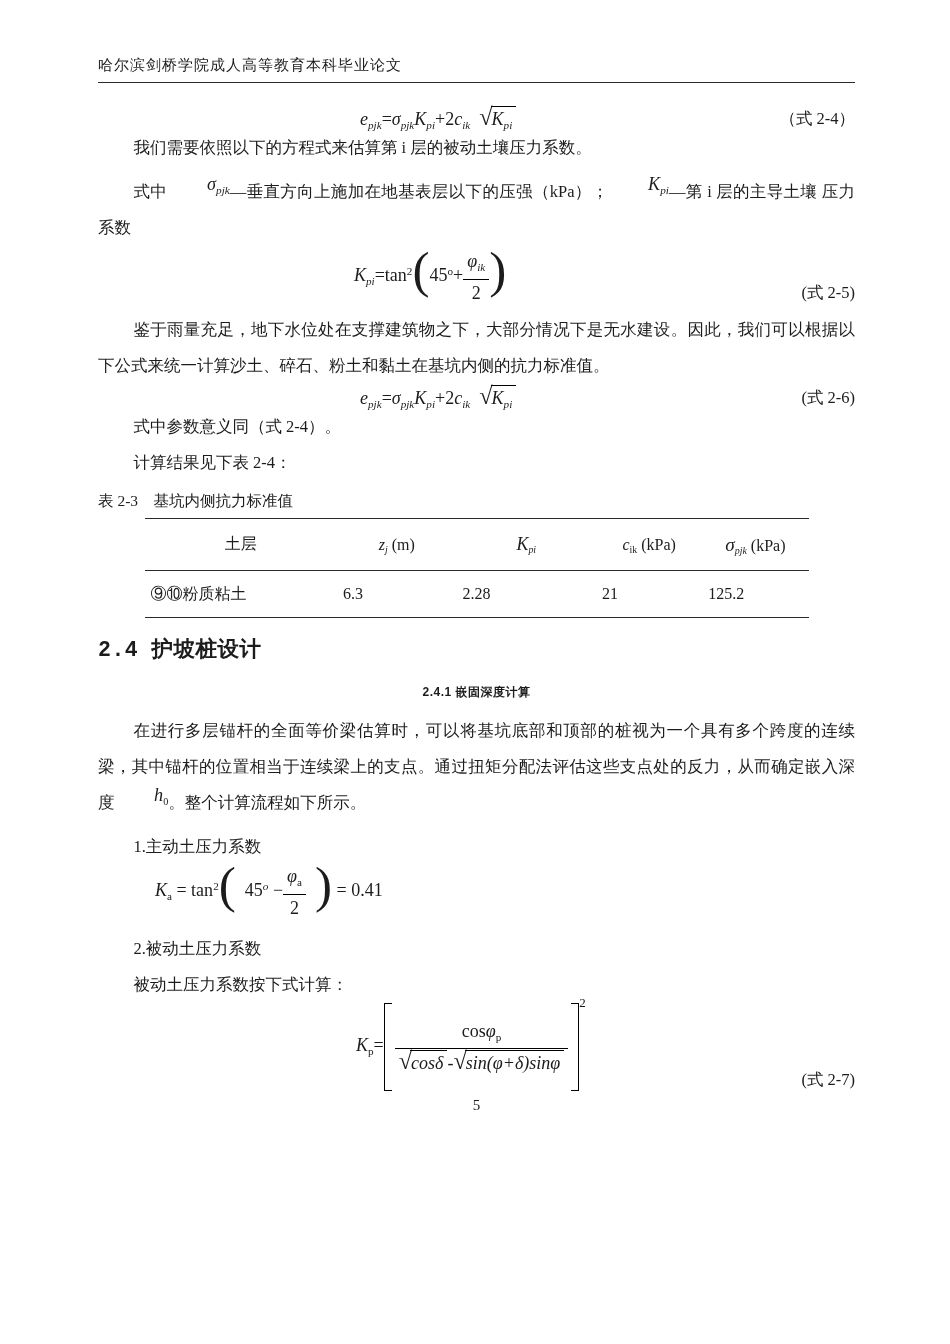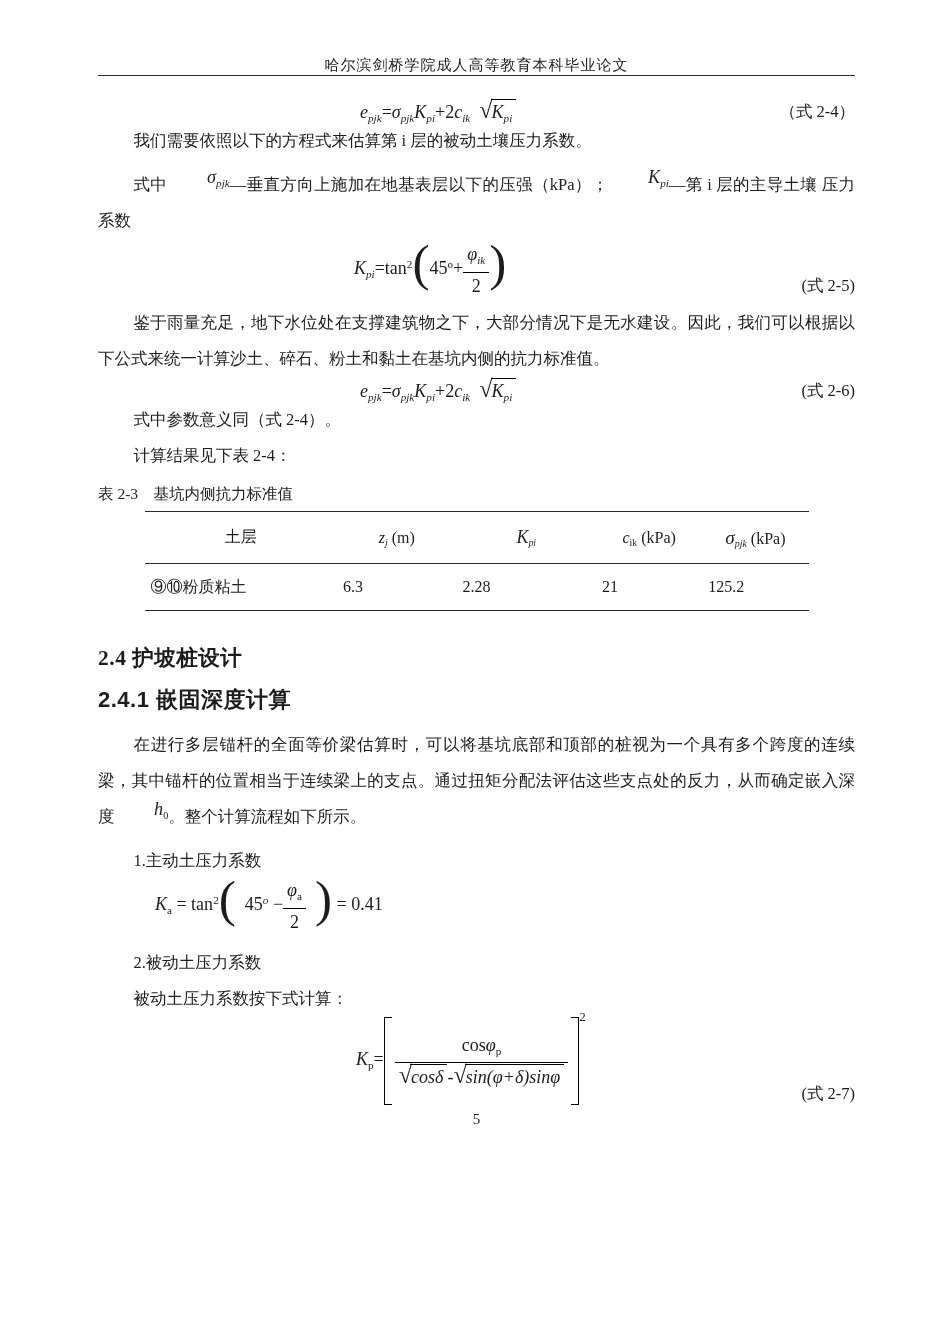--- a/index.html
+++ b/index.html
@@ -4,22 +4,22 @@
 <style>
   * { box-sizing: border-box; }
   html,body { margin:0; padding:0; }
   body {
     width:950px; height:1344px; background:#ffffff; overflow:hidden;
     font-family:"Liberation Serif","DejaVu Serif",serif; color:#1c1c1c;
   }
   .page { width:950px; height:1344px; padding:56px 95px 0 98px; position:relative; }
 
   
-  .doc-header { text-align:center; font-size:15px; letter-spacing:1px;
-    border-bottom:1.4px solid #2a2a2a; }
+  .doc-header { font-size:15px; letter-spacing:1px;
+    padding-bottom:7px; border-bottom:1.4px solid #2a2a2a; }
 
   
   .para { font-size:16.5px; line-height:36px; text-align:justify;
     text-indent:2.15em; margin:0; }
 
   
   i.v { font-style:italic; font-family:"Liberation Serif",serif; }
   sub { font-size:62%; line-height:0; vertical-align:-0.35em; }
   sup { font-size:62%; line-height:0; vertical-align:0.55em; }
   .raised { position:relative; top:-7px; display:inline-block; line-height:0; }
@@ -53,24 +53,24 @@
   
   .caption { font-size:15.5px; margin-top:10px; }
   table.ztable { border-collapse:collapse; margin:6px auto 0; width:664px;
     border-top:1.4px solid #2a2a2a; border-bottom:1.4px solid #2a2a2a; font-size:16px; }
   table.ztable th { font-weight:normal; border-bottom:1.4px solid #2a2a2a;
     height:52px; text-align:center; padding:0 6px; }
   table.ztable td { height:47px; text-align:left; padding:0 6px; }
   .sigma-big { font-size:120%; font-style:italic; }
 
   
-  .h2 { font-family:Liberation Serif, serif; font-weight:700;
-    font-size:21.5px; margin:32px 0 0; letter-spacing:0.5px; }
+  .h2 { font-family:Liberation Mono, monospace; font-weight:700;
+    font-size:21.5px; margin:16px 0 0; letter-spacing:0.5px; }
   .h3 { font-family:"Liberation Sans","DejaVu Sans",sans-serif; font-weight:700;
-    font-size:22px; margin:13px 0 0; letter-spacing:0.5px; }
+    font-size:12px; margin:21px 0 0; letter-spacing:0.5px;text-align:center; }
 
   
   .pagenum { text-align:center; font-size:15px; margin-top:6px; }
 
   .mt8{margin-top:8px;} .mt12{margin-top:12px;} .mt4{margin-top:4px;}
   .sp { display:inline-block; width:0.5em; }
 </style>
 </head>
 <body>
 

